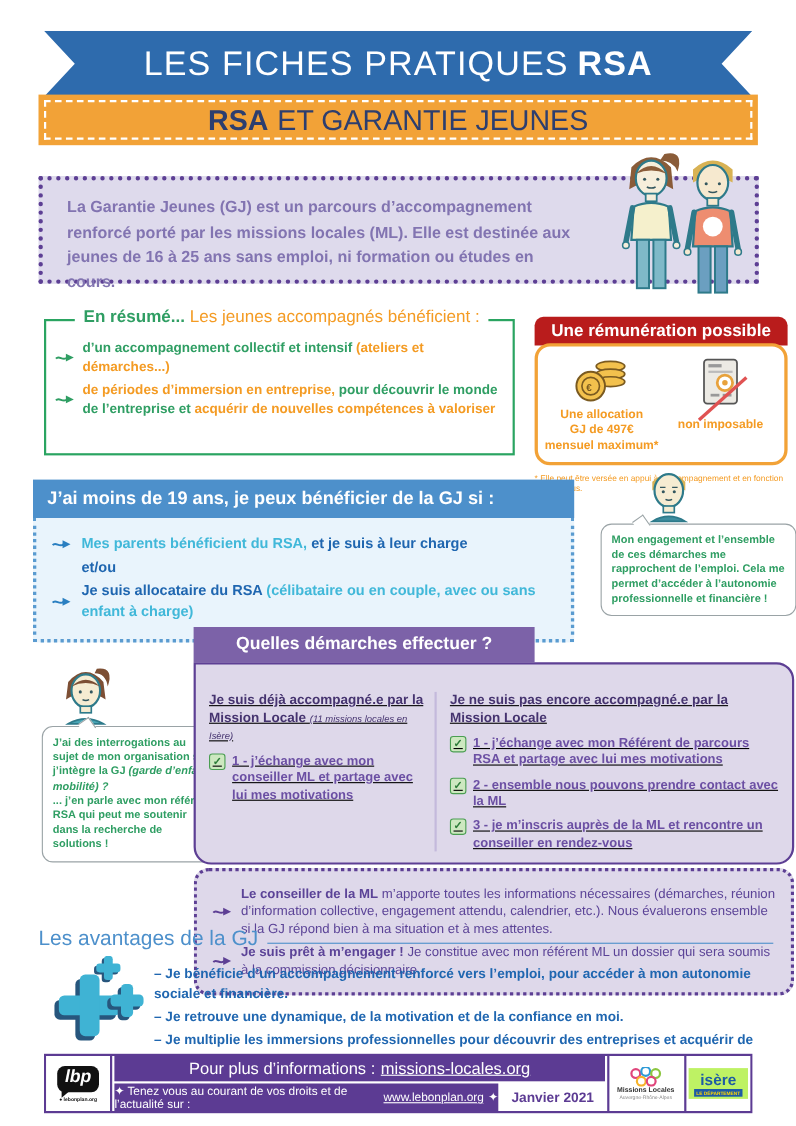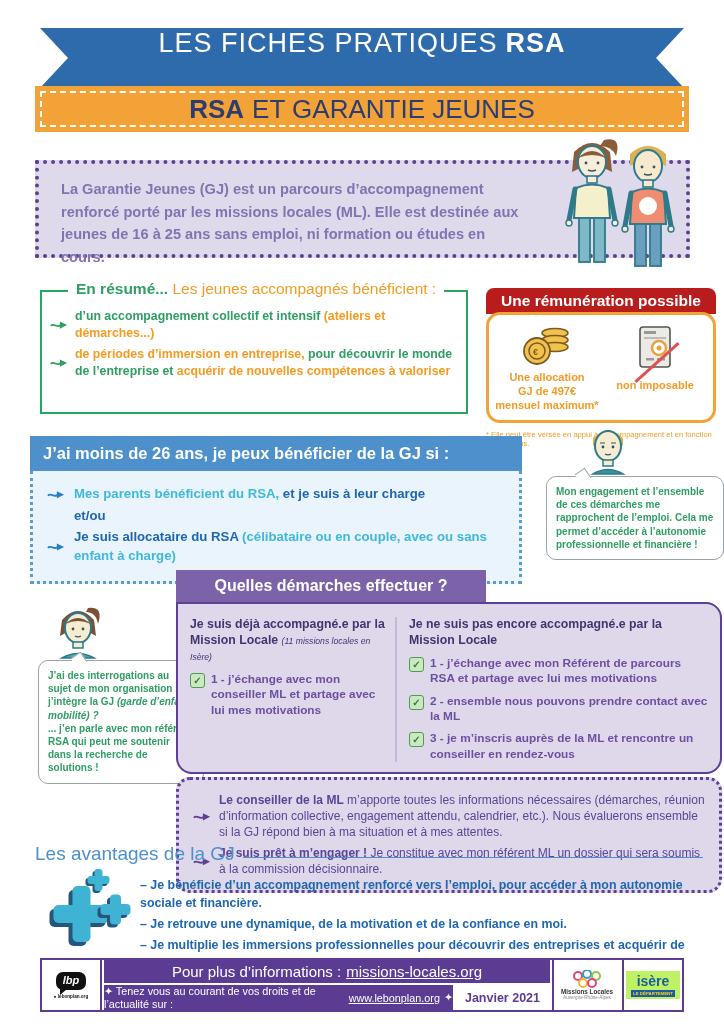--- a/index.html
+++ b/index.html
@@ -2,22 +2,22 @@
 <html><head>
 <meta charset="utf-8">
 <style>
   html,body{margin:0;padding:0;background:#fff;}
   .page{position:relative;width:724px;height:1024px;background:#fff;overflow:hidden;
         font-family:"Liberation Sans",sans-serif;}
 
   
   .ribbon{position:absolute;top:28px;left:40px;right:40px;height:60px;background:#2e6bad;
           clip-path:polygon(0 0,100% 0,calc(100% - 28px) 50%,100% 100%,0 100%,28px 50%);
-          display:flex;align-items:flex-start;justify-content:center;color:#fff;
-          font-size:27px;letter-spacing:1px;}
+          display:flex;align-items:center;justify-content:center;color:#fff;
+          font-size:31px;letter-spacing:1px;}
   .ribbon b{margin-left:8px;font-weight:bold;}
   .title-banner{position:absolute;top:86px;left:35px;right:35px;height:46px;background:#f2a237;}
   .title-banner .dash{position:absolute;inset:5px;border:2px dashed #fff;}
   .title-banner .txt{position:absolute;inset:0;display:flex;align-items:center;justify-content:center;
           color:#2c3e6f;font-size:26px;}
   .title-banner .txt b{margin-right:8px;}
 
   
   .intro-box{position:absolute;top:160px;left:35px;width:647px;height:90px;background:#dedaec;
              border:4px dotted #5d3f94;}
@@ -65,21 +65,21 @@
   .bubble-right{top:476px;left:546px;width:158px;}
   .bubble-left{top:660px;left:22px;width:146px;margin-left:16px;}
   .bubble-left::before{left:34px;}
   .woman-head{position:absolute;top:602px;left:52px;width:52px;height:58px;}
 
   
   .dem{position:absolute;top:570px;left:176px;width:546px;}
   .dem-tab{width:278px;background:#7c62a8;color:#fff;font-weight:bold;font-size:16px;
            text-align:center;padding:7px 16px;}
   .dem-box{border:2.5px solid #5d3f94;border-radius:0 16px 16px 16px;background:#ded8ea;
-           display:flex;padding:13px 12px 10px;}
+           display:flex;padding:25px 12px 10px;text-decoration:underline;}
   .dem-col1{width:195px;border-right:2px solid #c4b9dc;padding-right:10px;}
   .dem-col2{flex:1;padding-left:12px;}
   .dem-h{color:#45336f;font-weight:bold;font-size:12.3px;line-height:1.3;}
   .dem-h i{font-weight:normal;font-style:italic;font-size:8.6px;}
   .step{display:flex;gap:6px;margin:7px 0 0;color:#6b4fa3;font-weight:bold;font-size:11.8px;line-height:1.3;}
   .check{flex:0 0 13px;height:13px;background:#cde8c0;border:1.5px solid #4a9e52;border-radius:3px;
          color:#2e7d3a;font-size:10px;font-weight:bold;display:inline-flex;align-items:center;
          justify-content:center;margin-top:1px;}
   .dem-notes{border:3px dotted #5d3f94;border-radius:14px;background:#ded8ea;margin-top:3px;
              padding:8px 14px 9px;}
@@ -93,21 +93,21 @@
   .avant-row{display:flex;margin-top:4px;}
   .plus-icon{flex:0 0 105px;display:flex;justify-content:center;}
   .avant-items{flex:1;color:#1f66b0;font-weight:bold;font-size:12.4px;line-height:1.45;padding-top:8px;}
   .avant-items div{margin-bottom:3px;}
 
   
   .footer{position:absolute;top:958px;left:40px;right:40px;height:50px;border:2px solid #5c3b93;
           background:#fff;display:flex;gap:2px;}
   .f-lbp{width:58px;background:#fff;display:flex;flex-direction:column;align-items:center;
          justify-content:center;border-right:2px solid #5c3b93;}
-  .lbp-bubble{background:#111;color:#fff;font-weight:bold;font-style:italic;font-size:11px;
+  .lbp-bubble{background:#111;color:#fff;font-weight:bold;font-style:italic;font-size:16px;
               padding:2px 7px 4px;border-radius:7px;position:relative;}
   .lbp-bubble::after{content:"";position:absolute;left:4px;bottom:-5px;border-left:7px solid #111;
               border-bottom:6px solid transparent;}
   .lbp-sub{font-size:4.6px;color:#111;margin-top:4px;font-weight:bold;}
   .f-center{flex:1;display:flex;flex-direction:column;gap:2px;}
   .f-top{flex:1;background:#5c3b93;color:#fff;font-size:15px;display:flex;align-items:center;
          justify-content:center;gap:5px;}
   .f-bottom{flex:1;display:flex;gap:2px;}
   .f-tenez{flex:1;background:#5c3b93;color:#fff;font-size:10.8px;display:flex;align-items:center;
            justify-content:center;gap:4px;}
@@ -232,21 +232,21 @@
           </svg>
           <span class="taxline"></span>
         </span>
         <span>non imposable</span>
       </div>
     </div>
     <div class="remu-note">* Elle peut être versée en appui à l’accompagnement et en fonction des revenus.</div>
   </div>
 
   <div class="elig">
-    <div class="elig-hdr">J’ai moins de 26 ans, je peux bénéficier de la GJ si :</div>
+    <div class="elig-hdr">J’ai moins de 19 ans, je peux bénéficier de la GJ si :</div>
     <div class="elig-body">
       <div class="e-item">
         <svg class="arrow" viewBox="0 0 20 12">
             <path d="M1 7 C4 3 8 10 12 6" stroke="#2a7fc1" stroke-width="2" fill="none"></path>
             <path d="M11 2 L19 6 L11 10 Z" fill="#2a7fc1"></path>
           </svg>
         <span><span class="tx-c">Mes parents bénéficient du RSA,</span><span class="tx-b"> et je suis à leur charge</span></span>
       </div>
       <div class="e-etou">et/ou</div>
       <div class="e-item">

